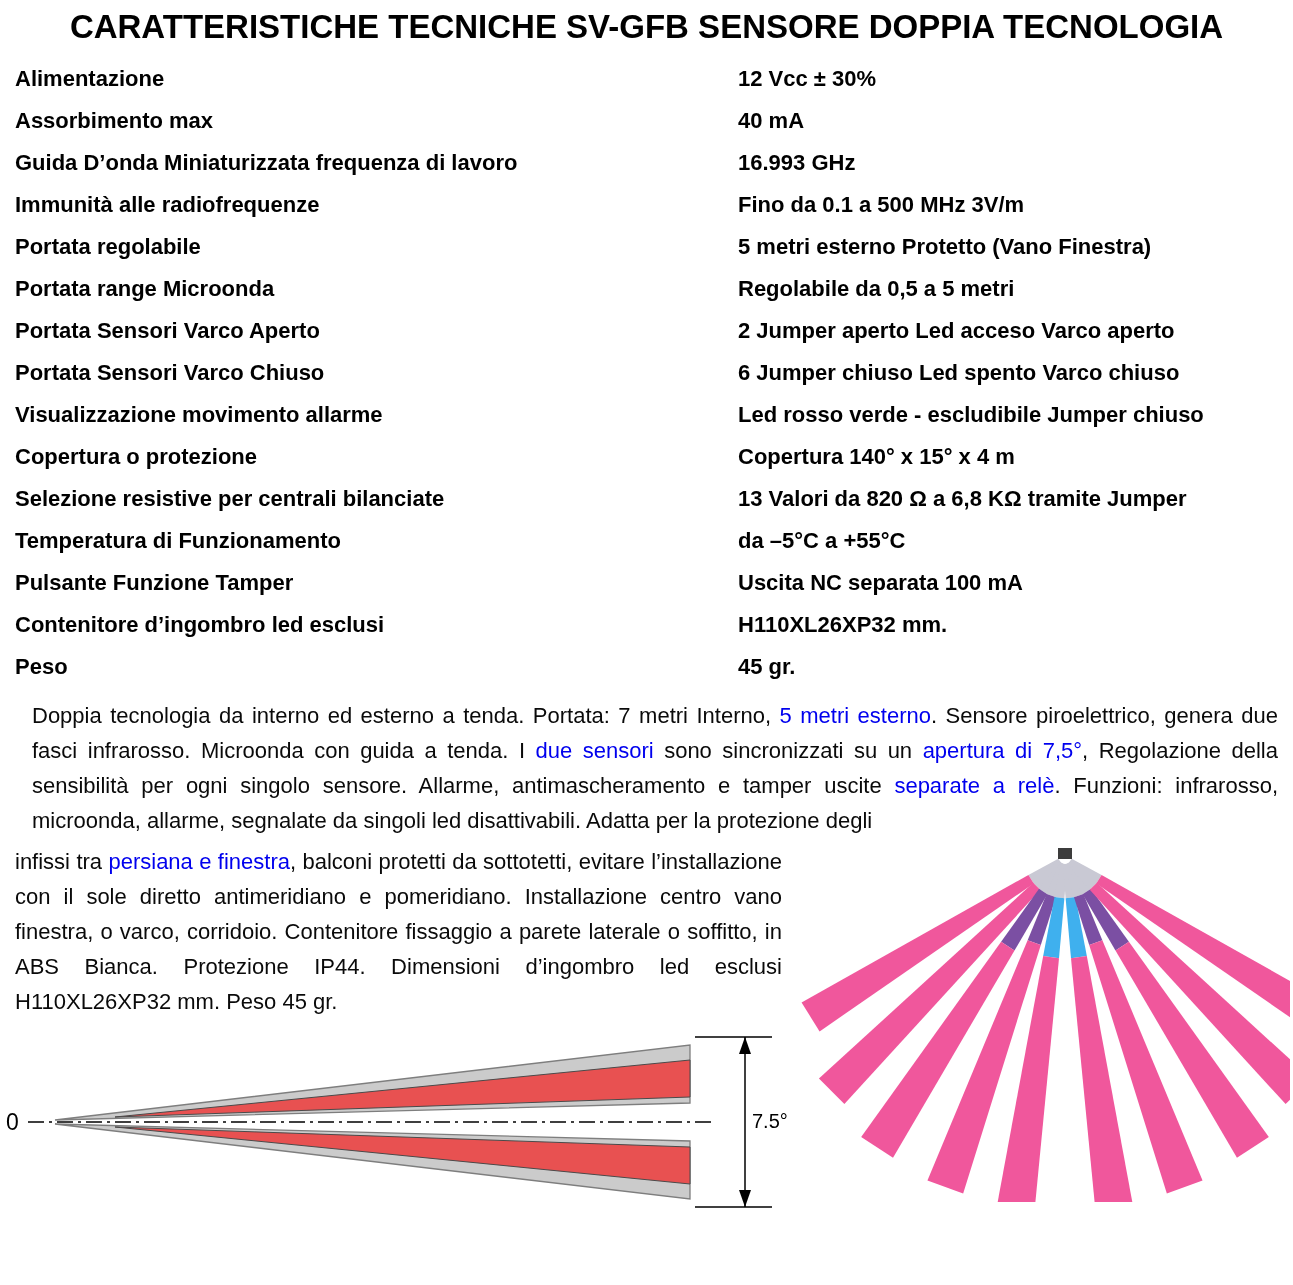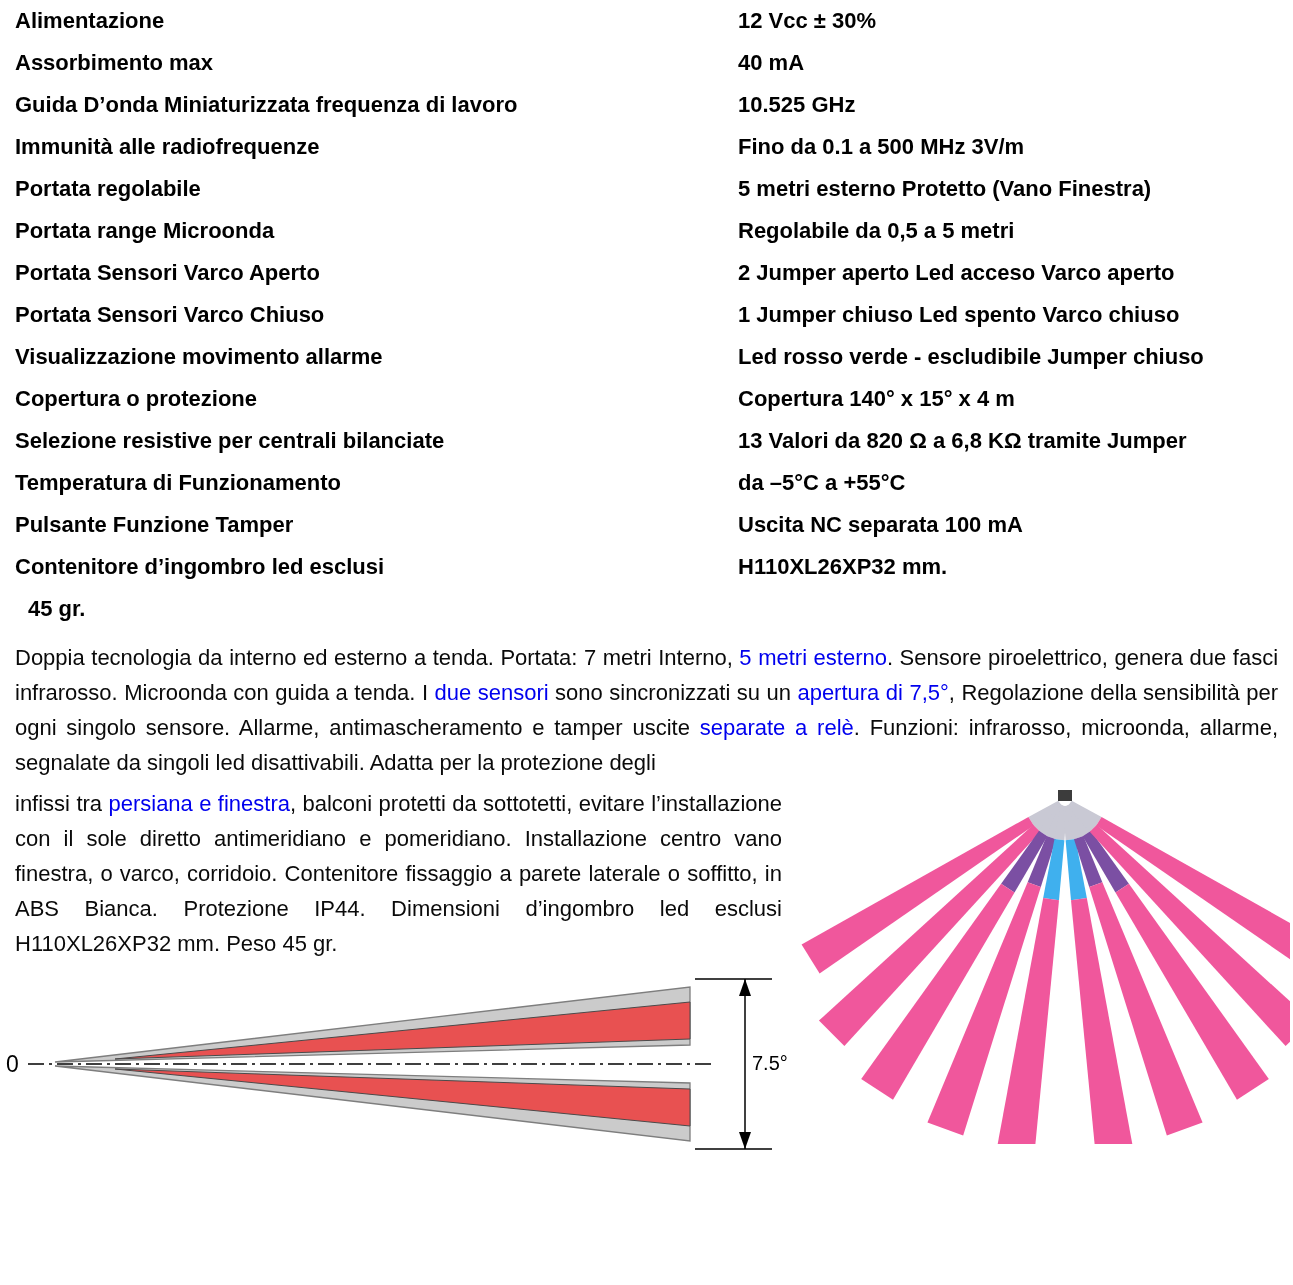--- a/index.html
+++ b/index.html
@@ -36,49 +36,50 @@
   .spec-label { flex: 0 0 710px; padding-right: 10px; }
   .spec-value { flex: 1 1 auto; margin-left: 13px; }
 
   .desc {
     font-size: 22px;
     line-height: 35px;
     text-align: justify;
     margin: 0;
     color: #0a0a0a;
   }
-  .desc-full { margin: 10px 15px 0 15px; }
+  .desc-full { margin: 10px 15px 0 32px; }
   .seg.blue { color: #0000EE; }
 
   .bottom { display: flex; margin-top: 6px; }
   .bottom-left { width: 800px; flex: 0 0 800px; }
   .desc-narrow { margin: 0 18px 0 15px; }
   .side-svg { display: block; margin-top: 8px; }
   .fan-svg { display: block; flex: 0 0 490px; }
 </style>
 </head>
 <body>
 
 <div class="page">
 
+  <h1 class="title">CARATTERISTICHE TECNICHE SV-GFB SENSORE DOPPIA TECNOLOGIA</h1>
 
   <div class="specs">
     <div class="spec-row">
       <span class="spec-label">Alimentazione</span>
       <span class="spec-value">12 Vcc ± 30%</span>
     </div>
 
     <div class="spec-row">
       <span class="spec-label">Assorbimento max</span>
       <span class="spec-value">40 mA</span>
     </div>
 
     <div class="spec-row">
       <span class="spec-label">Guida D’onda Miniaturizzata frequenza di lavoro</span>
-      <span class="spec-value">10.525 GHz</span>
+      <span class="spec-value">16.993 GHz</span>
     </div>
 
     <div class="spec-row">
       <span class="spec-label">Immunità alle radiofrequenze</span>
       <span class="spec-value">Fino da 0.1 a 500 MHz 3V/m</span>
     </div>
 
     <div class="spec-row">
       <span class="spec-label">Portata regolabile</span>
       <span class="spec-value">5 metri esterno Protetto (Vano Finestra)</span>
@@ -89,21 +90,21 @@
       <span class="spec-value">Regolabile da 0,5 a 5 metri</span>
     </div>
 
     <div class="spec-row">
       <span class="spec-label">Portata Sensori Varco Aperto</span>
       <span class="spec-value">2 Jumper aperto Led acceso Varco aperto</span>
     </div>
 
     <div class="spec-row">
       <span class="spec-label">Portata Sensori Varco Chiuso</span>
-      <span class="spec-value">1 Jumper chiuso Led spento Varco chiuso</span>
+      <span class="spec-value">6 Jumper chiuso Led spento Varco chiuso</span>
     </div>
 
     <div class="spec-row">
       <span class="spec-label">Visualizzazione movimento allarme</span>
       <span class="spec-value">Led rosso verde - escludibile Jumper chiuso</span>
     </div>
 
     <div class="spec-row">
       <span class="spec-label">Copertura o protezione</span>
       <span class="spec-value">Copertura 140° x 15° x 4 m</span>
@@ -125,20 +126,21 @@
       <span class="spec-value">Uscita NC separata 100 mA</span>
     </div>
 
 
     <div class="spec-row">
       <span class="spec-label">Contenitore d’ingombro led esclusi</span>
       <span class="spec-value">H110XL26XP32 mm.</span>
     </div>
 
     <div class="spec-row">
+      <span class="spec-label">Peso</span>
       <span class="spec-value">45 gr.</span>
     </div>
   </div>
 
   <p class="desc desc-full"><span class="seg">Doppia tecnologia da interno ed esterno a tenda. Portata: 7 metri Interno, </span><span class="seg blue">5 metri esterno</span><span class="seg">. Sensore piroelettrico, genera due fasci infrarosso. Microonda con guida a tenda. I </span><span class="seg blue">due sensori</span><span class="seg"> sono sincronizzati su un </span><span class="seg blue">apertura di 7,5°</span><span class="seg">, Regolazione della sensibilità per ogni singolo sensore. Allarme, antimascheramento e tamper uscite </span><span class="seg blue">separate a relè</span><span class="seg">. Funzioni: infrarosso, microonda, allarme, segnalate da singoli led disattivabili. Adatta per la protezione degli </span></p>
 
   <div class="bottom">
     <div class="bottom-left">
       <p class="desc desc-narrow"><span class="seg">infissi tra </span><span class="seg blue">persiana e finestra</span><span class="seg">, balconi protetti da sottotetti, evitare l’installazione con il sole diretto antimeridiano e pomeridiano. Installazione centro vano finestra, o varco, corridoio. Contenitore fissaggio a parete laterale o soffitto, in ABS Bianca. Protezione IP44. Dimensioni d’ingombro led esclusi H110XL26XP32 mm. Peso 45 gr.</span></p>
 

